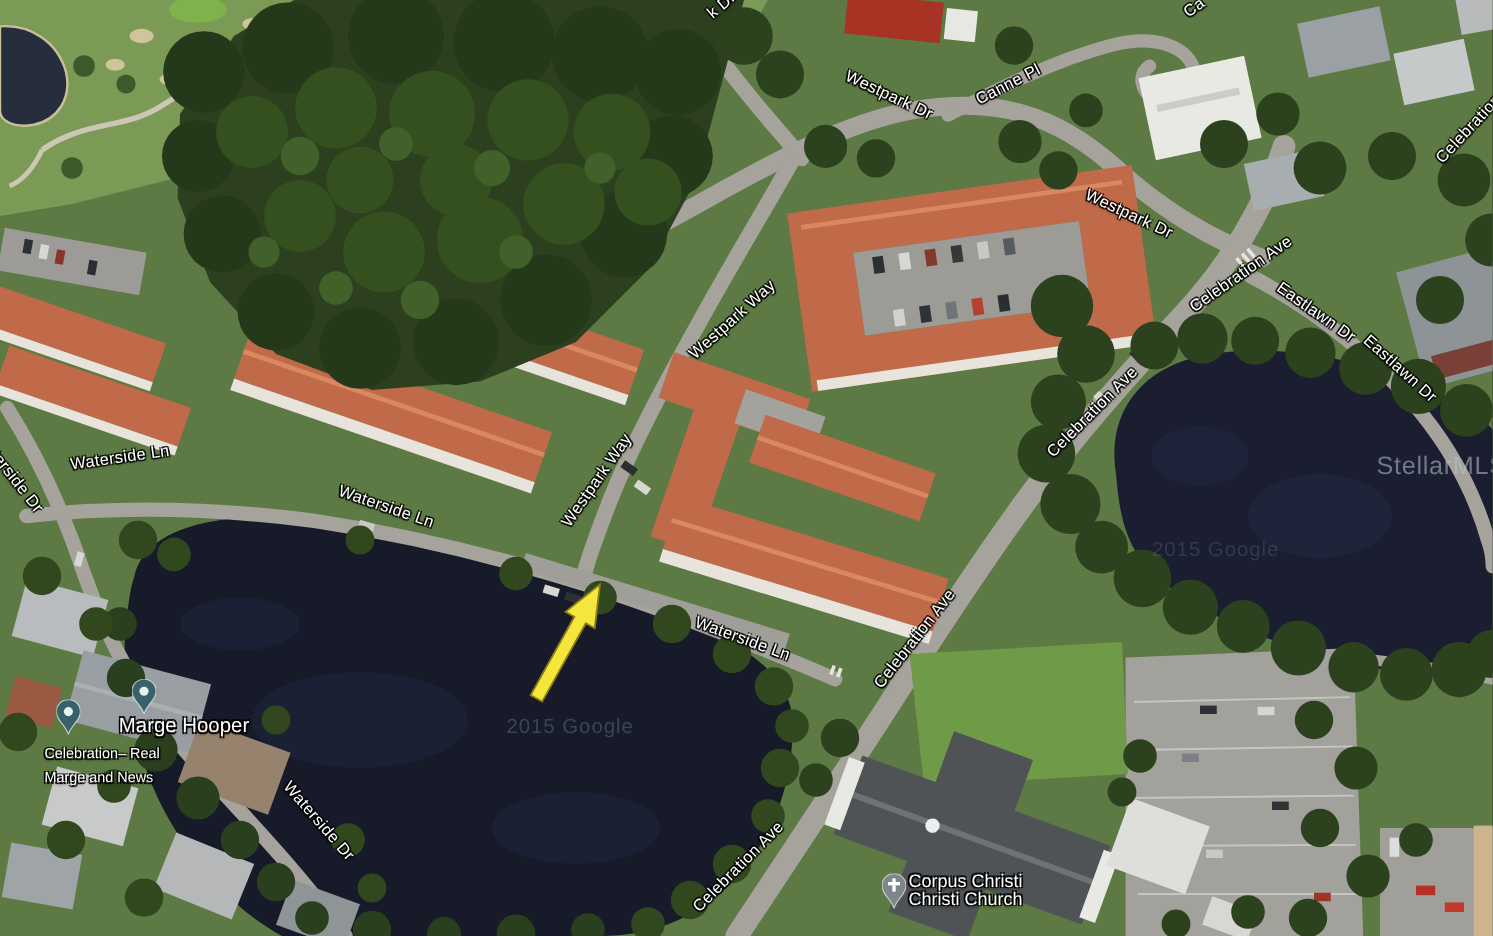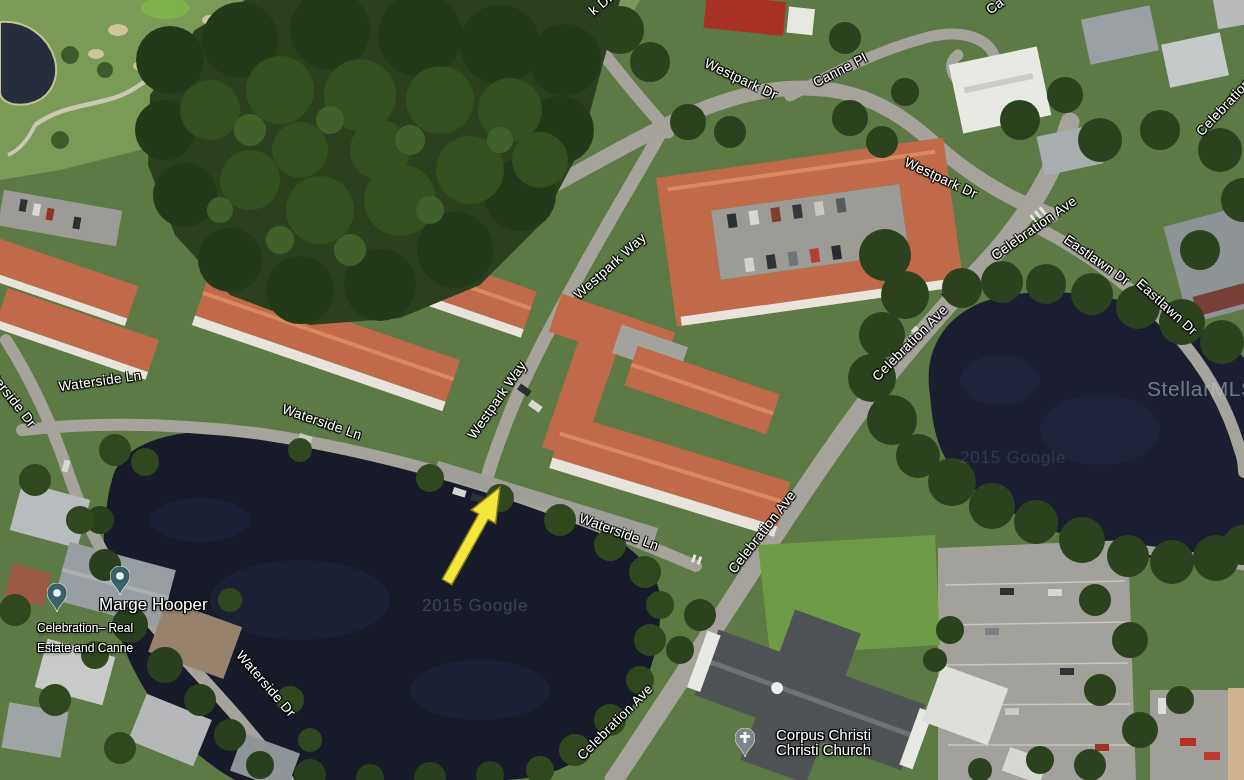--- a/index.html
+++ b/index.html
@@ -20,21 +20,21 @@
   .facade{fill:var(--c-building-white);}
   .rl{position:absolute;white-space:nowrap;color:var(--c-label);font-size:13.5px;font-weight:500;
       letter-spacing:.35px;transform:translate(-50%,-50%) rotate(var(--r,0deg));
       text-shadow:-1.2px -1.2px 0 rgba(0,0,0,.85),1.2px -1.2px 0 rgba(0,0,0,.85),
       -1.2px 1.2px 0 rgba(0,0,0,.85),1.2px 1.2px 0 rgba(0,0,0,.85),0 1.5px 2px rgba(0,0,0,.6);}
   .poi-label{position:absolute;white-space:nowrap;color:var(--c-label);font-weight:500;
       text-shadow:-1.3px -1.3px 0 rgba(0,0,0,.9),1.3px -1.3px 0 rgba(0,0,0,.9),
       -1.3px 1.3px 0 rgba(0,0,0,.9),1.3px 1.3px 0 rgba(0,0,0,.9),0 1.5px 2.5px rgba(0,0,0,.7);}
   .poi-name{font-size:17px;}
   .poi-desc{font-size:12px;line-height:20px;}
-  .church-label{font-size:15px;line-height:14.5px;margin-left:19px;}
+  .church-label{font-size:15px;line-height:14.5px;}
   .pin{position:absolute;width:20px;height:29px;}
   .wm-imagery{position:absolute;white-space:nowrap;font-size:17px;letter-spacing:.8px;
       color:#6b7398;opacity:.45;}
   .wm-mls{position:absolute;white-space:nowrap;font-size:21px;letter-spacing:.6px;
       color:#bcc3cf;opacity:.55;}
 </style>
 </head>
 <body>
 
 <div class="stage">
@@ -457,21 +457,21 @@
     <path d="M10 0 C4.5 0 0 4.4 0 9.9 C0 14 2.2 17 4.8 20.2 C7 22.9 9 25.6 10 29 C11 25.6 13 22.9 15.2 20.2 C17.8 17 20 14 20 9.9 C20 4.4 15.5 0 10 0 Z" fill="var(--c-pin-teal)" stroke="rgba(255,255,255,.65)" stroke-width="1"></path>
     <circle cx="10" cy="10" r="3.8" fill="#e8f2f2"></circle>
   </svg>
   <svg class="pin" style="left:47px;top:583px" viewBox="0 0 20 29">
     <path d="M10 0 C4.5 0 0 4.4 0 9.9 C0 14 2.2 17 4.8 20.2 C7 22.9 9 25.6 10 29 C11 25.6 13 22.9 15.2 20.2 C17.8 17 20 14 20 9.9 C20 4.4 15.5 0 10 0 Z" fill="var(--c-pin-teal)" stroke="rgba(255,255,255,.65)" stroke-width="1"></path>
     <circle cx="10" cy="10" r="3.8" fill="#e8f2f2"></circle>
   </svg>
   <div class="poi-label poi-name" style="left:99px;top:595px">Marge Hooper</div>
   <div class="poi-label poi-desc" style="left:37px;top:618px">
     <span style="display:block">Celebration– Real</span>
-    <span style="display:block">Estate and Canne</span>
+    <span style="display:block">Marge and News</span>
   </div>
 
   <svg class="pin" style="left:735px;top:728px" viewBox="0 0 20 29">
     <path d="M10 0 C4.5 0 0 4.4 0 9.9 C0 14 2.2 17 4.8 20.2 C7 22.9 9 25.6 10 29 C11 25.6 13 22.9 15.2 20.2 C17.8 17 20 14 20 9.9 C20 4.4 15.5 0 10 0 Z" fill="var(--c-pin-gray)" stroke="rgba(255,255,255,.6)" stroke-width="1"></path>
     <rect x="8.6" y="4" width="2.8" height="11" fill="#ffffff"></rect>
     <rect x="5" y="7" width="10" height="2.8" fill="#ffffff"></rect>
   </svg>
   <div class="poi-label church-label" style="left:757px;top:728px">
     <span style="display:block">Corpus Christi</span>
     <span style="display:block">Christi Church</span>

